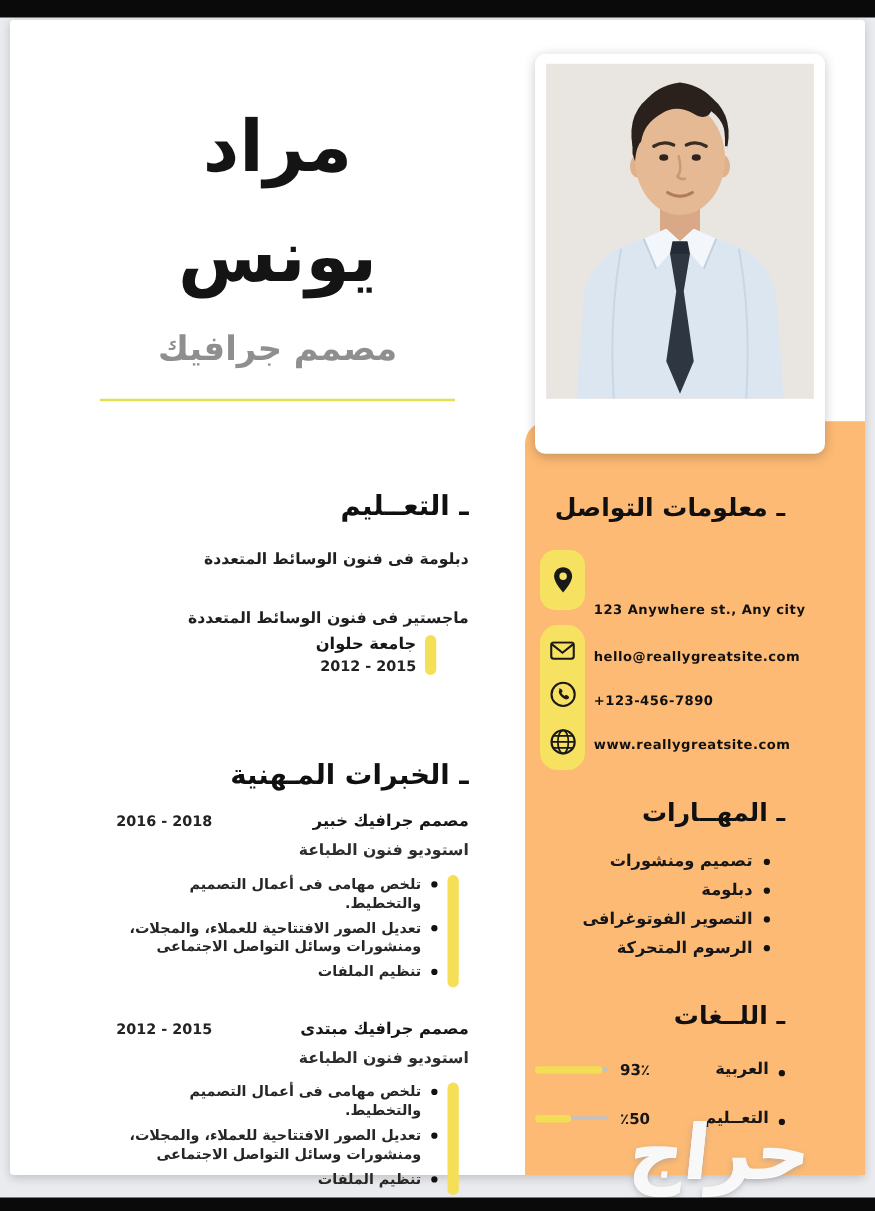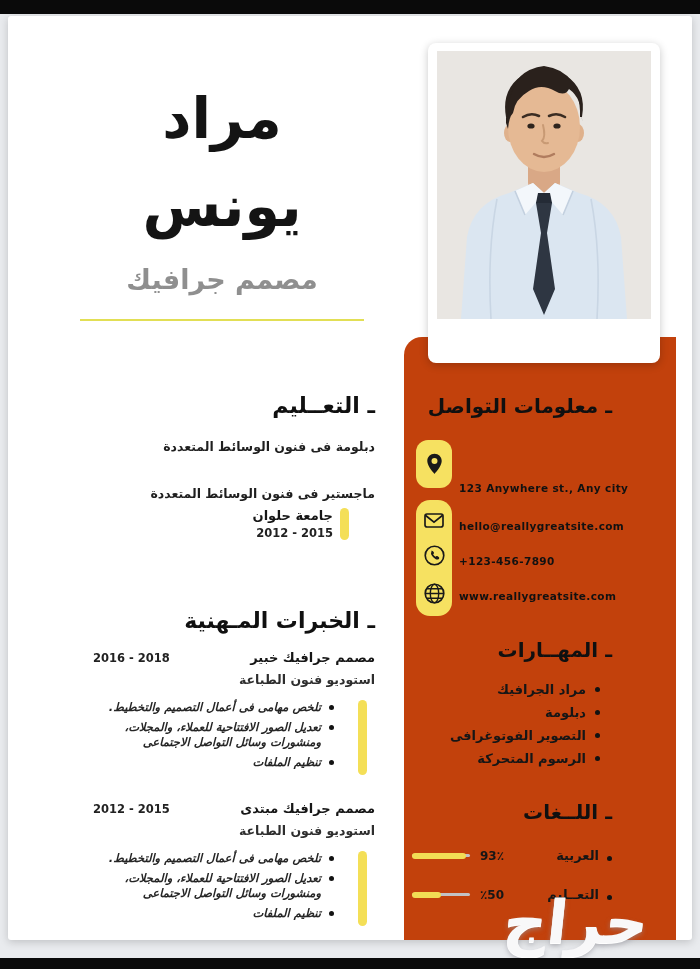--- a/index.html
+++ b/index.html
@@ -4,21 +4,21 @@
 <style>
   html,body{margin:0;padding:0;}
   body{width:700px;height:969px;position:relative;background:#e9ebee;overflow:hidden;
        font-family:"DejaVu Sans", sans-serif;color:#161616;}
   .black-bar{position:absolute;left:0;right:0;background:#0a0a0a;z-index:6;}
   .bar-top{top:0;height:14px;}
   .bar-bottom{bottom:0;height:11px;}
   .page{position:absolute;left:8px;top:16px;width:684px;height:924px;background:#ffffff;
         direction:rtl;border-radius:3px;box-shadow:0 2px 8px rgba(0,0,0,.18);}
   
-  .panel{position:absolute;left:396px;top:321px;width:272px;height:603px;background:#c2410c;
+  .panel{position:absolute;left:412px;top:321px;width:272px;height:603px;background:#fdba74;
          border-radius:18px 0 0 0;}
   
   .photo-frame{position:absolute;left:420px;top:27px;width:232px;height:320px;background:#fff;
                border-radius:8px;box-shadow:0 2px 9px rgba(0,0,0,.22);z-index:2;}
   .photo{position:absolute;left:9px;top:8px;width:214px;height:268px;background:#e9e6e2;overflow:hidden;}
   
   .name-block{position:absolute;left:28px;top:58px;width:372px;text-align:center;}
   .name-line{display:block;font-size:57px;font-weight:bold;color:#141414;line-height:88px;letter-spacing:1px;}
   .job-title{display:block;font-size:27px;font-weight:bold;color:#8f8f8f;margin-top:14px;}
   .accent-line{width:284px;height:2px;background:#e2df55;margin:24px auto 0;}
@@ -31,21 +31,21 @@
   .edu-meta{display:flex;gap:7px;padding-right:26px;align-items:stretch;}
   .vbar{width:9px;border-radius:5px;background:#f4df57;flex-shrink:0;}
   .school{font-size:13px;font-weight:bold;}
   .dates{font-size:11.5px;font-weight:bold;direction:ltr;unicode-bidi:isolate;color:#222;}
   .edu-meta .dates{display:block;text-align:right;margin-top:3px;}
   .exp{position:absolute;left:85px;top:592px;width:282px;}
   .exp-entry{margin-top:17px;}
   .exp-title-row{display:flex;justify-content:space-between;align-items:baseline;}
   .exp-title{font-size:13px;font-weight:bold;}
   .company{font-size:12.5px;font-weight:bold;color:#2e2e2e;margin-top:7px;}
-  .exp-bullets{display:flex;gap:24px;margin-top:13px;padding-right:8px;font-style:italic;}
+  .exp-bullets{display:flex;gap:8px;margin-top:13px;padding-right:8px;}
   .bullet-list{flex:1;}
   .bullet-row{display:flex;gap:8px;margin-bottom:5px;}
   .dot{width:5px;height:5px;border-radius:50%;background:#121212;margin-top:5px;flex-shrink:0;}
   .bullet-text{font-size:11.5px;font-weight:bold;line-height:15px;color:#262626;}
   
   .contact-header{position:absolute;top:57px;right:64px;font-size:20px;}
   .icon-box{position:absolute;left:12px;background:#f6e161;display:flex;align-items:center;justify-content:center;}
   .pin-box{top:103px;width:36px;height:48px;border-radius:12px;}
   .multi-box{top:163px;width:36px;height:108px;border-radius:14px;flex-direction:column;justify-content:space-around;padding:4px 0;}
   .ltr{direction:ltr;unicode-bidi:isolate;text-align:left;}
@@ -215,21 +215,21 @@
     </div>
     <div class="contact-text email ltr">hello@reallygreatsite.com</div>
     <div class="contact-text phone ltr">+123-456-7890</div>
     <div class="contact-text web ltr">www.reallygreatsite.com</div>
 
     <div class="skills-block">
       <div class="sec-header">ـ المهــارات</div>
       <div class="skill-list">
         <div class="skill-row">
           <span class="dot"></span>
-          <span class="skill-label">مراد الجرافيك</span>
+          <span class="skill-label">تصميم ومنشورات</span>
         </div>
         <div class="skill-row">
           <span class="dot"></span>
           <span class="skill-label">دبلومة</span>
         </div>
         <div class="skill-row">
           <span class="dot"></span>
           <span class="skill-label">التصوير الفوتوغرافى</span>
         </div>
         <div class="skill-row">

